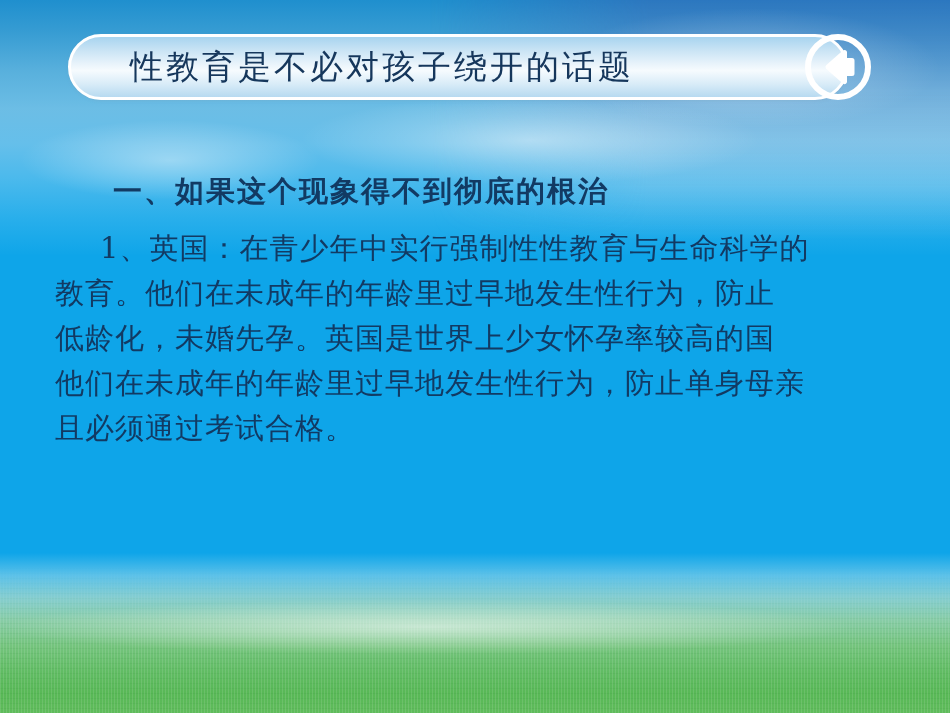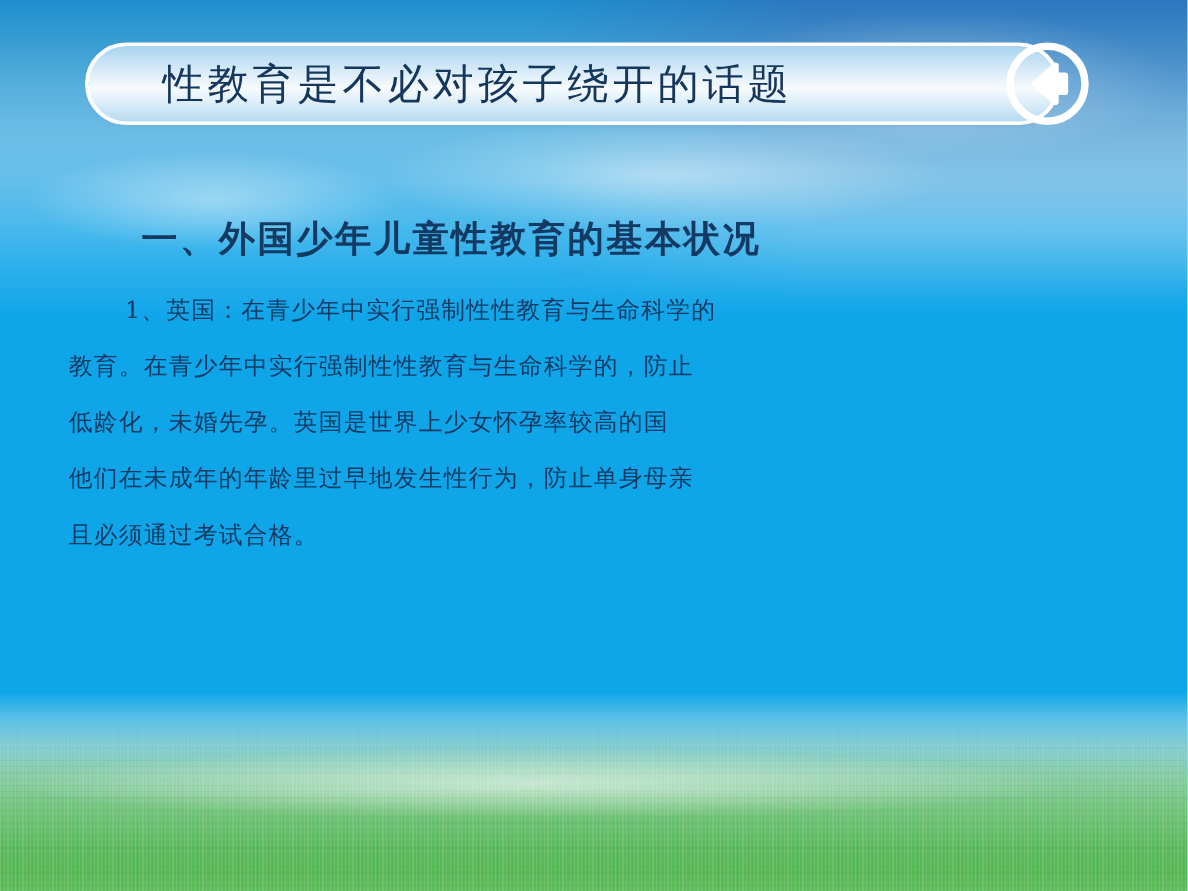--- a/index.html
+++ b/index.html
@@ -167,21 +167,21 @@
     font-size: 29px;
     font-weight: bold;
     color: #123a63;
     letter-spacing: 2px;
     padding-left: 58px;
     margin-bottom: 14px;
     white-space: nowrap;
   }
   .para {
     font-family: "DejaVu Serif", serif;
-    font-size: 19px;
+    font-size: 29px;
     color: #123a63;
     letter-spacing: 1px;
     line-height: 45px;
   }
   .para .line {
     white-space: nowrap;
   }
   .para .line.indent {
     padding-left: 45px;
   }
@@ -205,23 +205,23 @@
   <div class="title-text">性教育是不必对孩子绕开的话题</div>
 
   <div class="back-button">
     <svg width="70" height="70" viewBox="0 0 70 70" aria-hidden="true">
       <circle cx="35" cy="35" r="30" fill="none" stroke="#ffffff" stroke-width="6"></circle>
       <path d="M41.5 20.5 L25 35 L41.5 49.5 L41.5 41.5 L49 41.5 L49 28.5 L41.5 28.5 Z" fill="#ffffff" stroke="#ffffff" stroke-width="5" stroke-linejoin="round"></path>
     </svg>
   </div>
 
   <div class="content">
-    <div class="heading">一、外国少年儿童性教育的基本状况</div>
+    <div class="heading">一、如果这个现象得不到彻底的根治</div>
     <div class="para">
       <div class="line indent">1、英国：在青少年中实行强制性性教育与生命科学的</div>
-      <div class="line">教育。在青少年中实行强制性性教育与生命科学的，防止</div>
+      <div class="line">教育。他们在未成年的年龄里过早地发生性行为，防止</div>
       <div class="line">低龄化，未婚先孕。英国是世界上少女怀孕率较高的国</div>
       <div class="line">他们在未成年的年龄里过早地发生性行为，防止单身母亲</div>
       <div class="line">且必须通过考试合格。</div>
     </div>
   </div>
 
 </div>
 
 </body></html>

